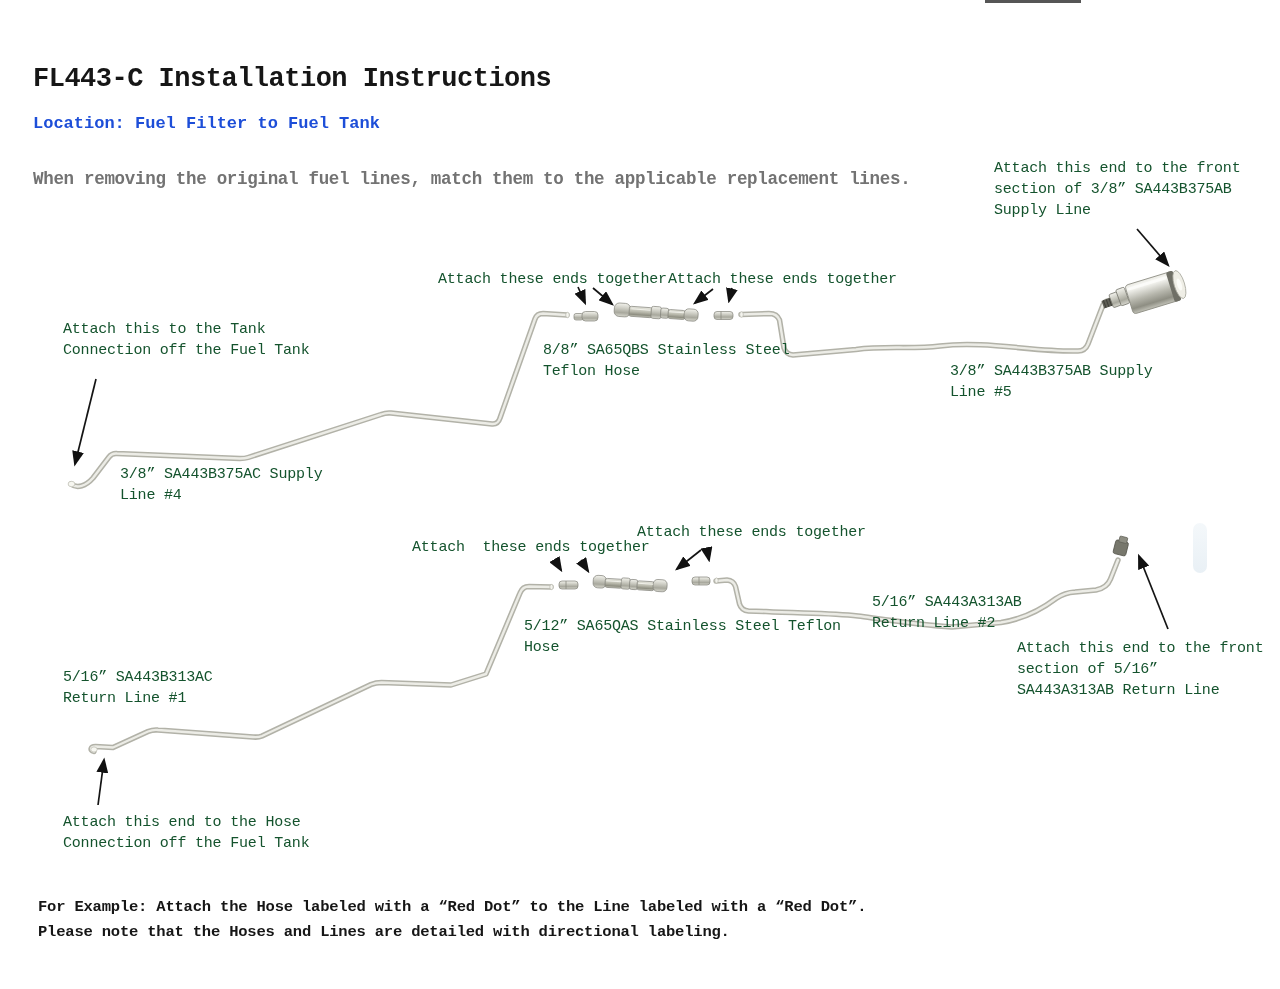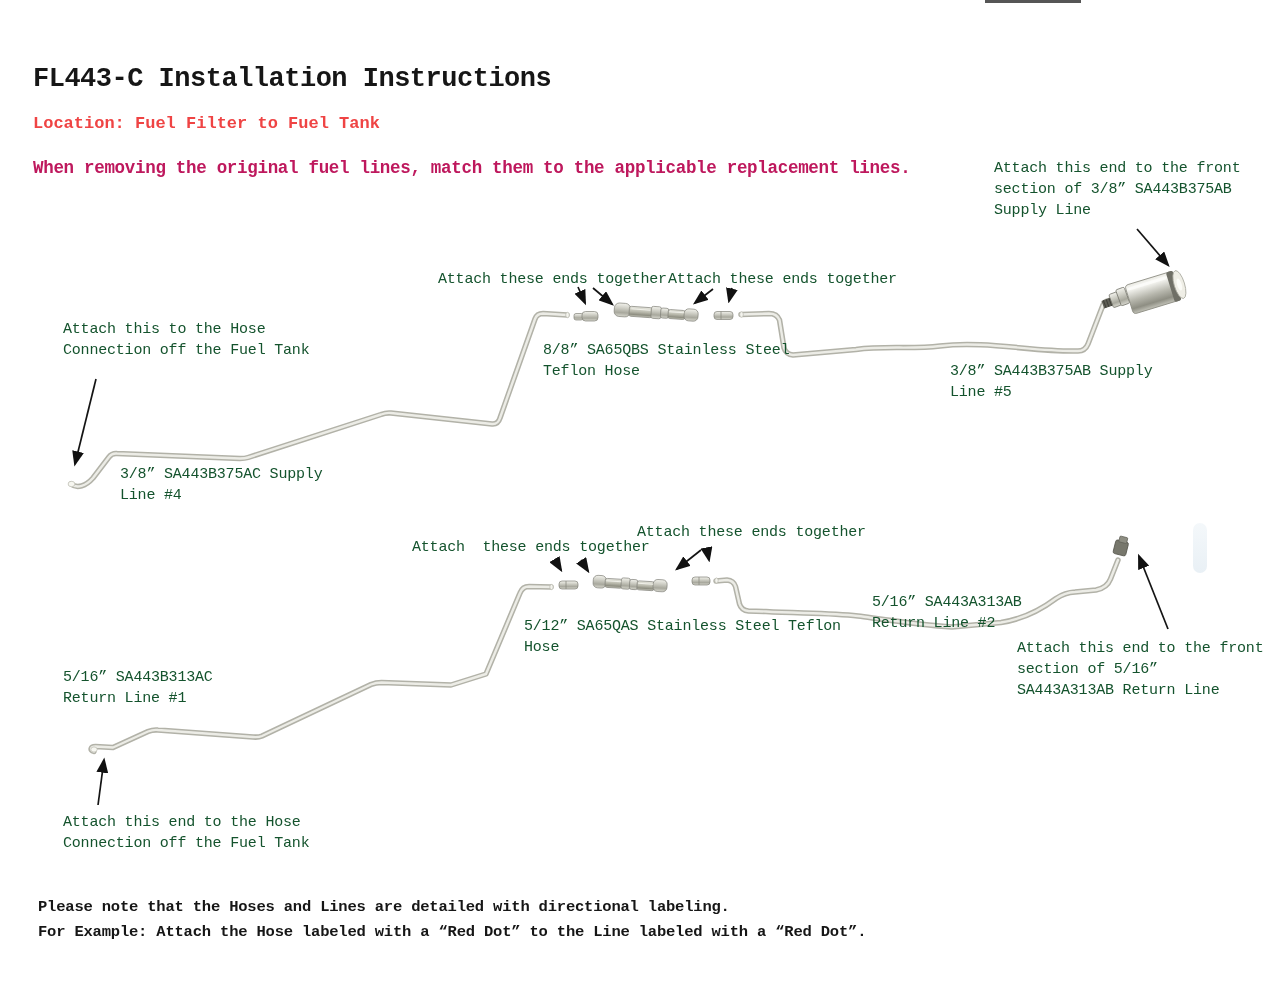--- a/index.html
+++ b/index.html
@@ -1,22 +1,22 @@
 <!DOCTYPE html>
 <html><head>
 <meta charset="utf-8">
 <style>
   html,body{margin:0;padding:0;background:#ffffff;}
   #canvas{
     position:relative;width:1280px;height:989px;background:#ffffff;overflow:hidden;
     font-family:Liberation Mono, monospace;color:#1c1c1c;
   }
   .title{position:absolute;left:33px;top:64px;font-size:27px;font-weight:bold;letter-spacing:-0.5px;color:#161616;}
-  .subtitle{position:absolute;left:33px;top:114px;font-size:17px;font-weight:bold;color:#ef4444;}
-  .intro{position:absolute;left:33px;top:158px;font-size:17.5px;font-weight:bold;letter-spacing:-0.3px;color:#be185d;}
+  .subtitle{position:absolute;left:33px;top:114px;font-size:17px;font-weight:bold;color:#1d4ed8;}
+  .intro{position:absolute;left:33px;top:169px;font-size:17.5px;font-weight:bold;letter-spacing:-0.3px;color:#737373;}
   .co{position:absolute;font-size:15px;line-height:21px;color:#14532d;letter-spacing:-0.2px;}
   .co div{white-space:pre;}
   .note{position:absolute;left:38px;top:895px;font-size:15.5px;font-weight:bold;line-height:25px;color:#161616;letter-spacing:-0.2px;}
   .note div{white-space:pre;}
   svg{position:absolute;left:0;top:0;}
   .topbar{position:absolute;left:985px;top:0;width:96px;height:3px;background:#565656;}
   .smudge{position:absolute;left:1193px;top:523px;width:14px;height:50px;border-radius:7px;
     background:linear-gradient(180deg,#eef4f8,#dde8f0);opacity:.65;}
   .tube-out{fill:none;stroke:#b2b2a8;stroke-width:5.5;stroke-linecap:round;stroke-linejoin:round;}
   .tube-in{fill:none;stroke:#ecece6;stroke-width:2.4;stroke-linecap:round;stroke-linejoin:round;}
@@ -188,21 +188,21 @@
     <div>8/8” SA65QBS Stainless Steel</div>
     <div>Teflon Hose</div>
   </div>
 
   <div class="co" style="left:950px;top:361px">
     <div>3/8” SA443B375AB Supply</div>
     <div>Line #5</div>
   </div>
 
   <div class="co" style="left:63px;top:319px">
-    <div>Attach this to the Hose</div>
+    <div>Attach this to the Tank</div>
     <div>Connection off the Fuel Tank</div>
   </div>
 
   <div class="co" style="left:120px;top:464px">
     <div>3/8” SA443B375AC Supply</div>
     <div>Line #4</div>
   </div>
 
   <div class="co" style="left:412px;top:537px">
     <div>Attach  these ends together</div>
@@ -232,19 +232,19 @@
     <div>section of 5/16”</div>
     <div>SA443A313AB Return Line</div>
   </div>
 
   <div class="co" style="left:63px;top:812px">
     <div>Attach this end to the Hose</div>
     <div>Connection off the Fuel Tank</div>
   </div>
 
   <div class="note">
+    <div>For Example: Attach the Hose labeled with a “Red Dot” to the Line labeled with a “Red Dot”.</div>
     <div>Please note that the Hoses and Lines are detailed with directional labeling.</div>
-    <div>For Example: Attach the Hose labeled with a “Red Dot” to the Line labeled with a “Red Dot”.</div>
   </div>
 
   <div class="smudge"></div>
 
 </div>
 
 </body></html>

